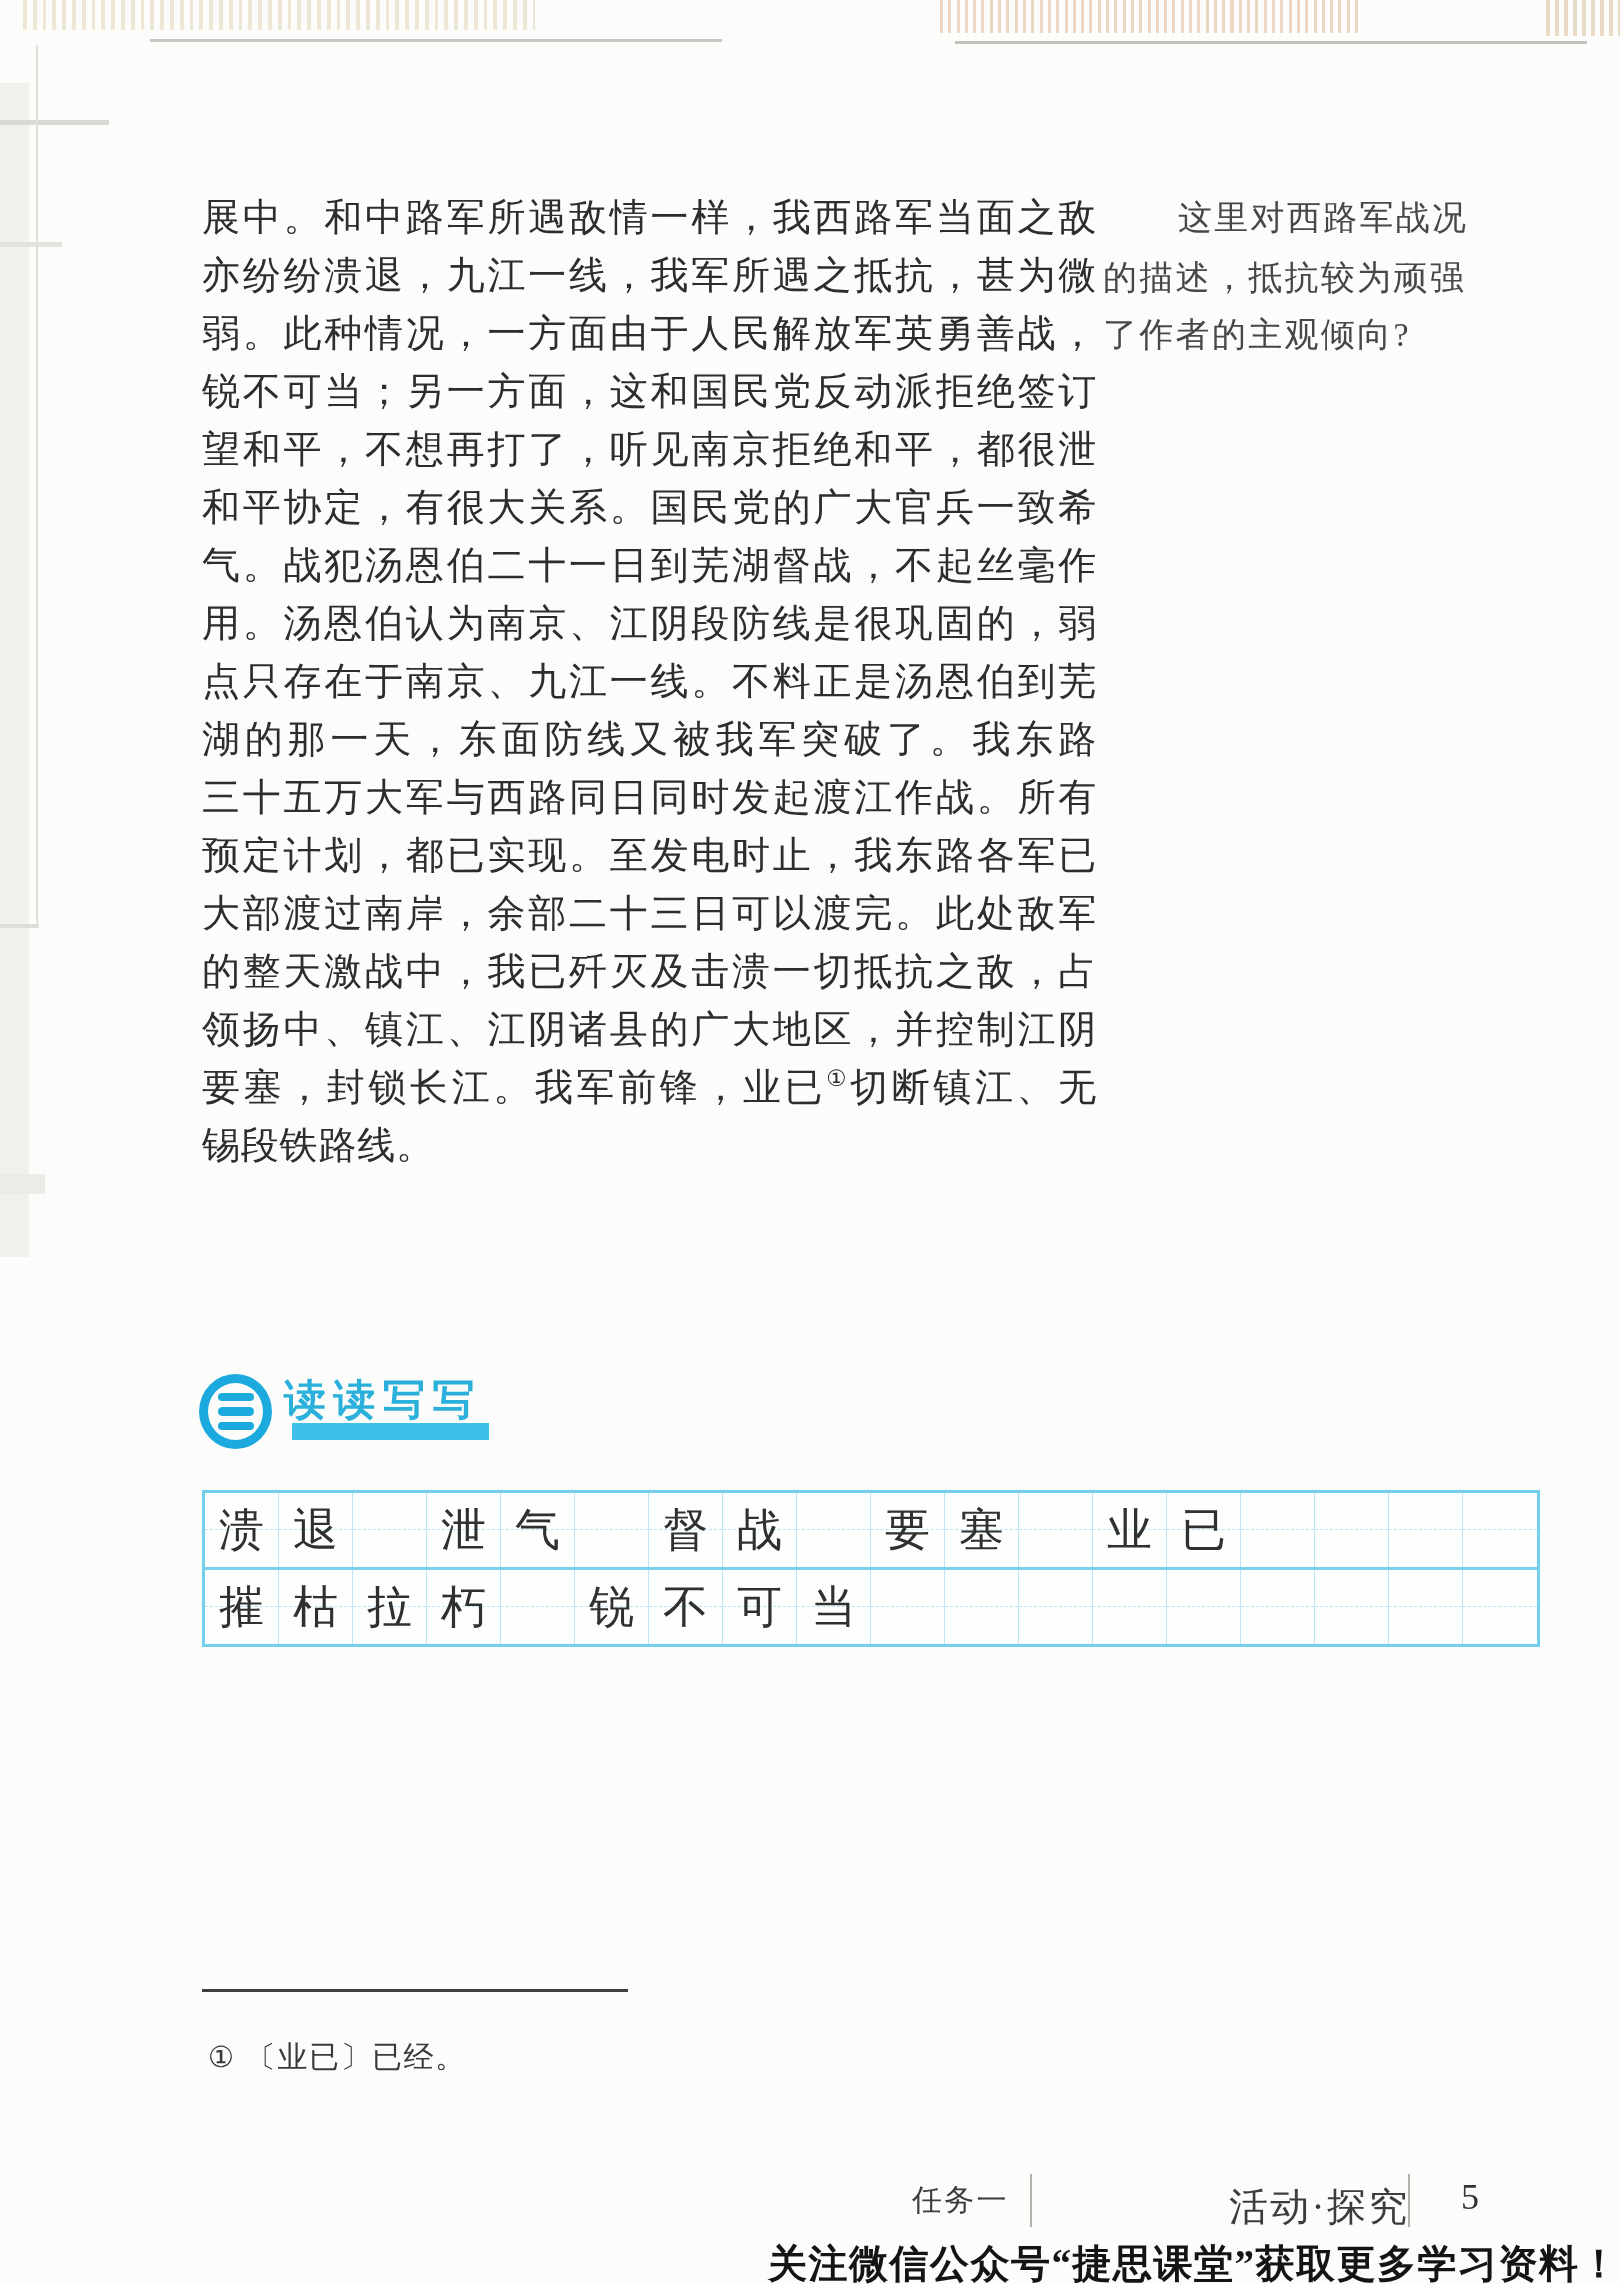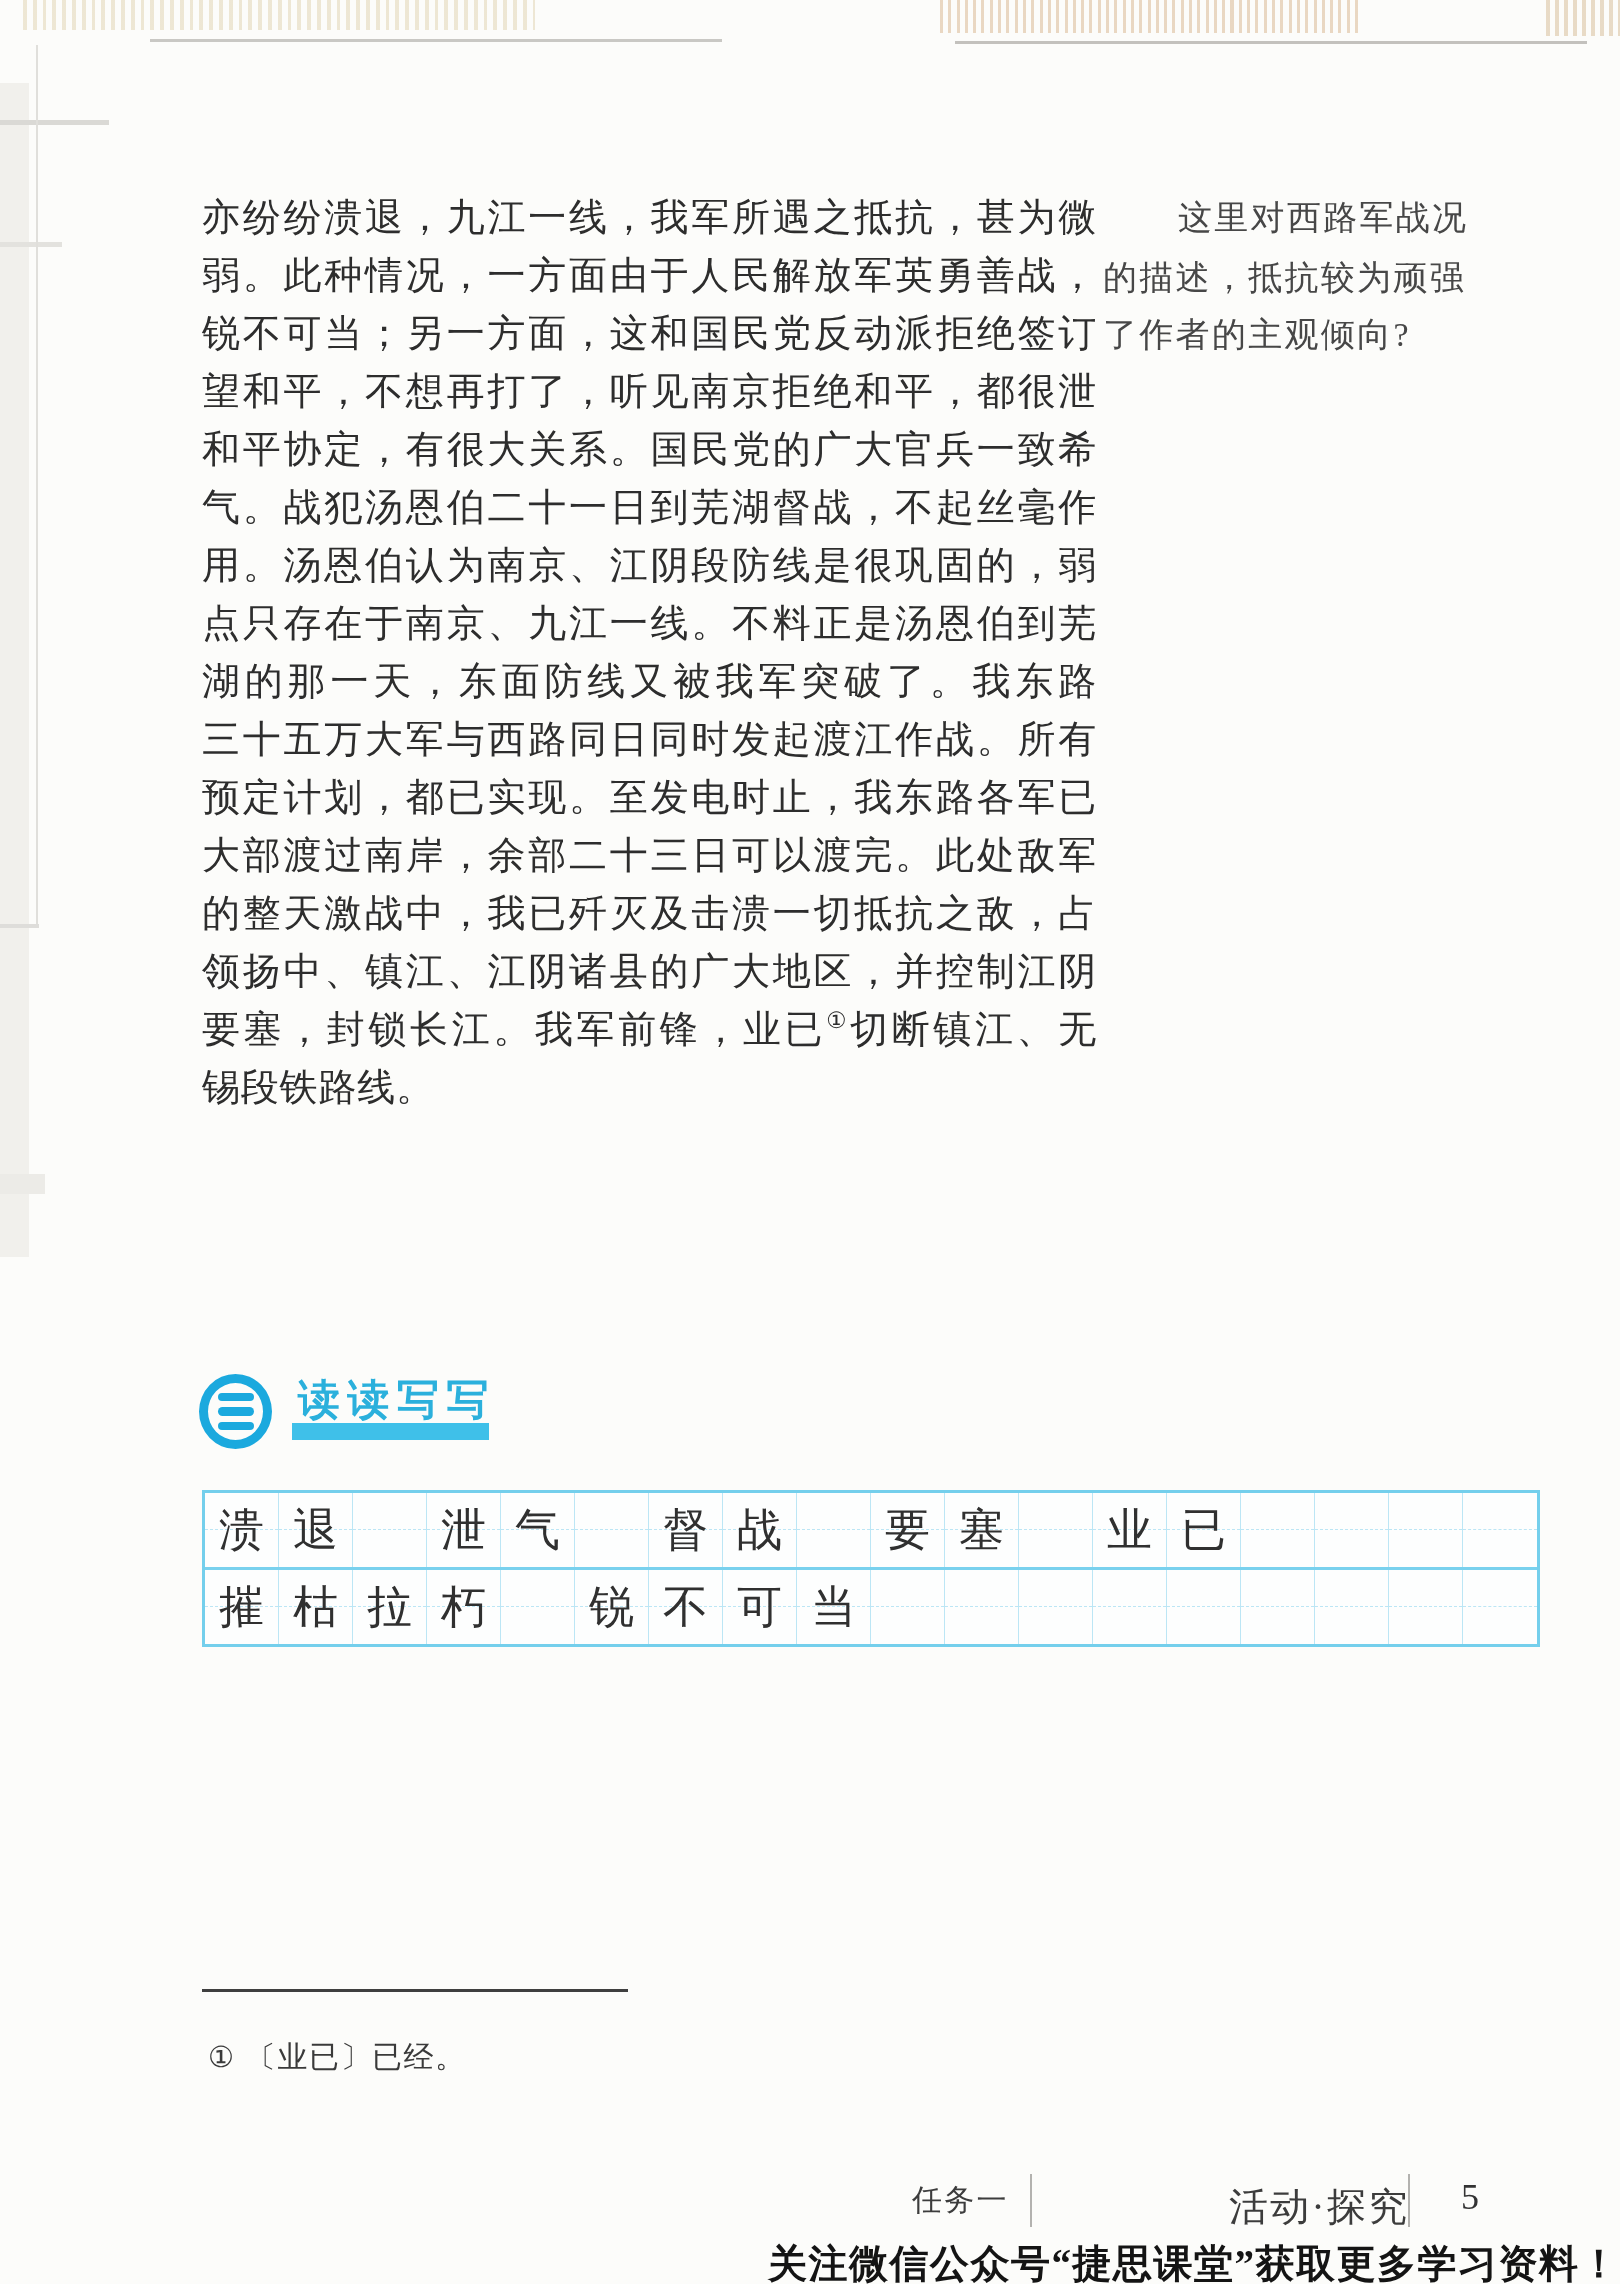--- a/index.html
+++ b/index.html
@@ -43,21 +43,21 @@
   .margin-note .mline.indent { text-indent:75px;font-family:Liberation Mono, monospace; }
 
   
   .rw-icon {
     position:absolute; left:199px; top:1374px; width:73px; height:75px;
     border:9.8px solid #1ba9de; border-radius:50%; box-sizing:border-box;
     display:flex; flex-direction:column; justify-content:center; align-items:center; gap:6px;
   }
   .rw-icon .bar { width:36px; height:8.3px; background:#1ba9de; border-radius:4.5px; }
   .rw-title {
-    position:absolute; left:298px; top:1372px;
+    position:absolute; left:284px; top:1372px;
     font-size:42px; color:#2bb0dc; letter-spacing:7.5px; font-weight:bold;
   }
   .rw-underline { position:absolute; left:292px; top:1423px; width:197px; height:17.3px; background:#3fc0e9; }
 
   
   .word-grid {
     position:absolute; left:202px; top:1490px;
     border:3px solid #74cfec; box-sizing:border-box; background:#fdfefe;
   }
   .grid-row { display:flex; }
@@ -104,20 +104,21 @@
   <div class="artifact top-line-1"></div>
   <div class="artifact top-line-2"></div>
   <div class="artifact left-strip"></div>
   <div class="artifact left-smudge-1"></div>
   <div class="artifact left-smudge-2"></div>
   <div class="artifact left-vline"></div>
   <div class="artifact left-smudge-3"></div>
   <div class="artifact left-smudge-4"></div>
 
   <div class="main-text" id="main-lines">
+      <div class="line">展中。和中路军所遇敌情一样，我西路军当面之敌</div>
       <div class="line">亦纷纷溃退，九江一线，我军所遇之抵抗，甚为微</div>
       <div class="line">弱。此种情况，一方面由于人民解放军英勇善战，</div>
       <div class="line">锐不可当；另一方面，这和国民党反动派拒绝签订</div>
       <div class="line">望和平，不想再打了，听见南京拒绝和平，都很泄</div>
       <div class="line">和平协定，有很大关系。国民党的广大官兵一致希</div>
       <div class="line">气。战犯汤恩伯二十一日到芜湖督战，不起丝毫作</div>
       <div class="line">用。汤恩伯认为南京、江阴段防线是很巩固的，弱</div>
       <div class="line">点只存在于南京、九江一线。不料正是汤恩伯到芜</div>
       <div class="line">湖的那一天，东面防线又被我军突破了。我东路</div>
       <div class="line">三十五万大军与西路同日同时发起渡江作战。所有</div>

